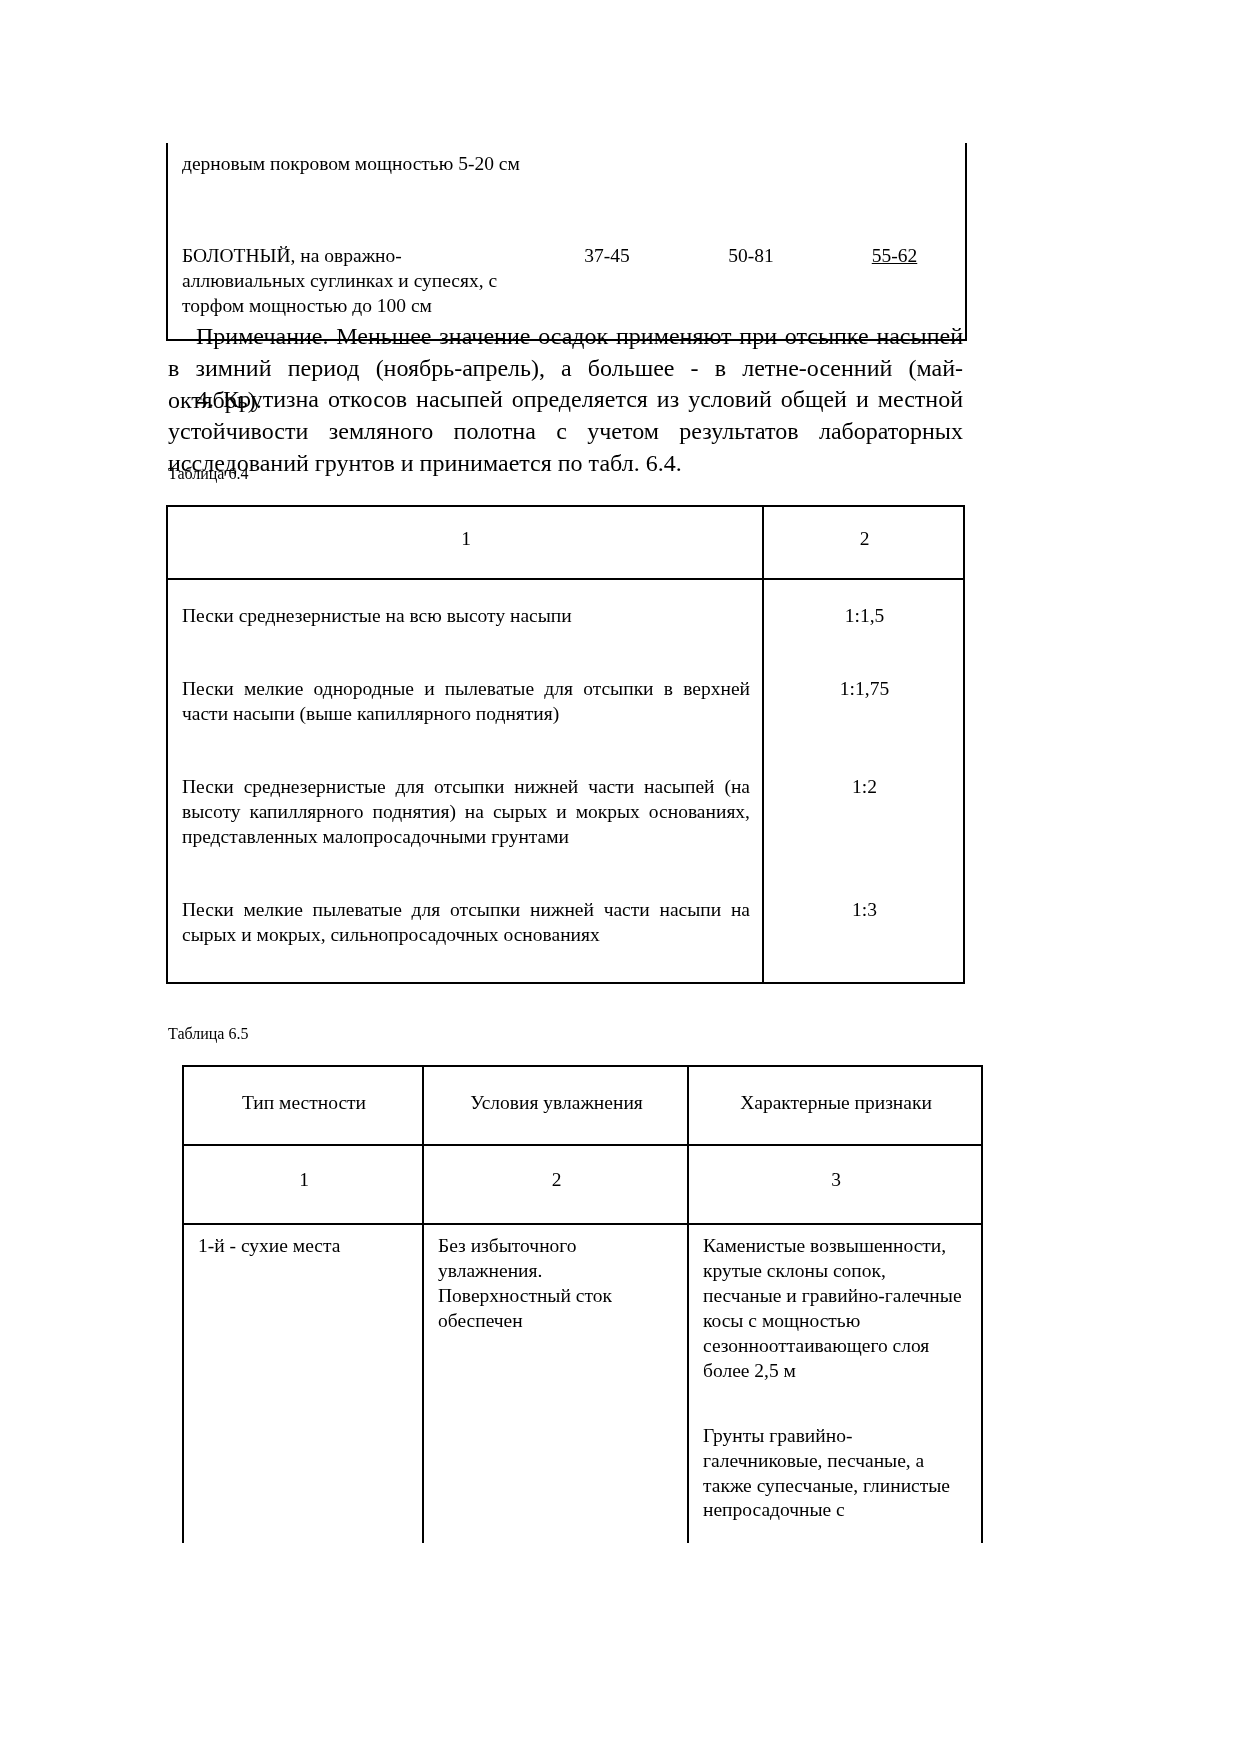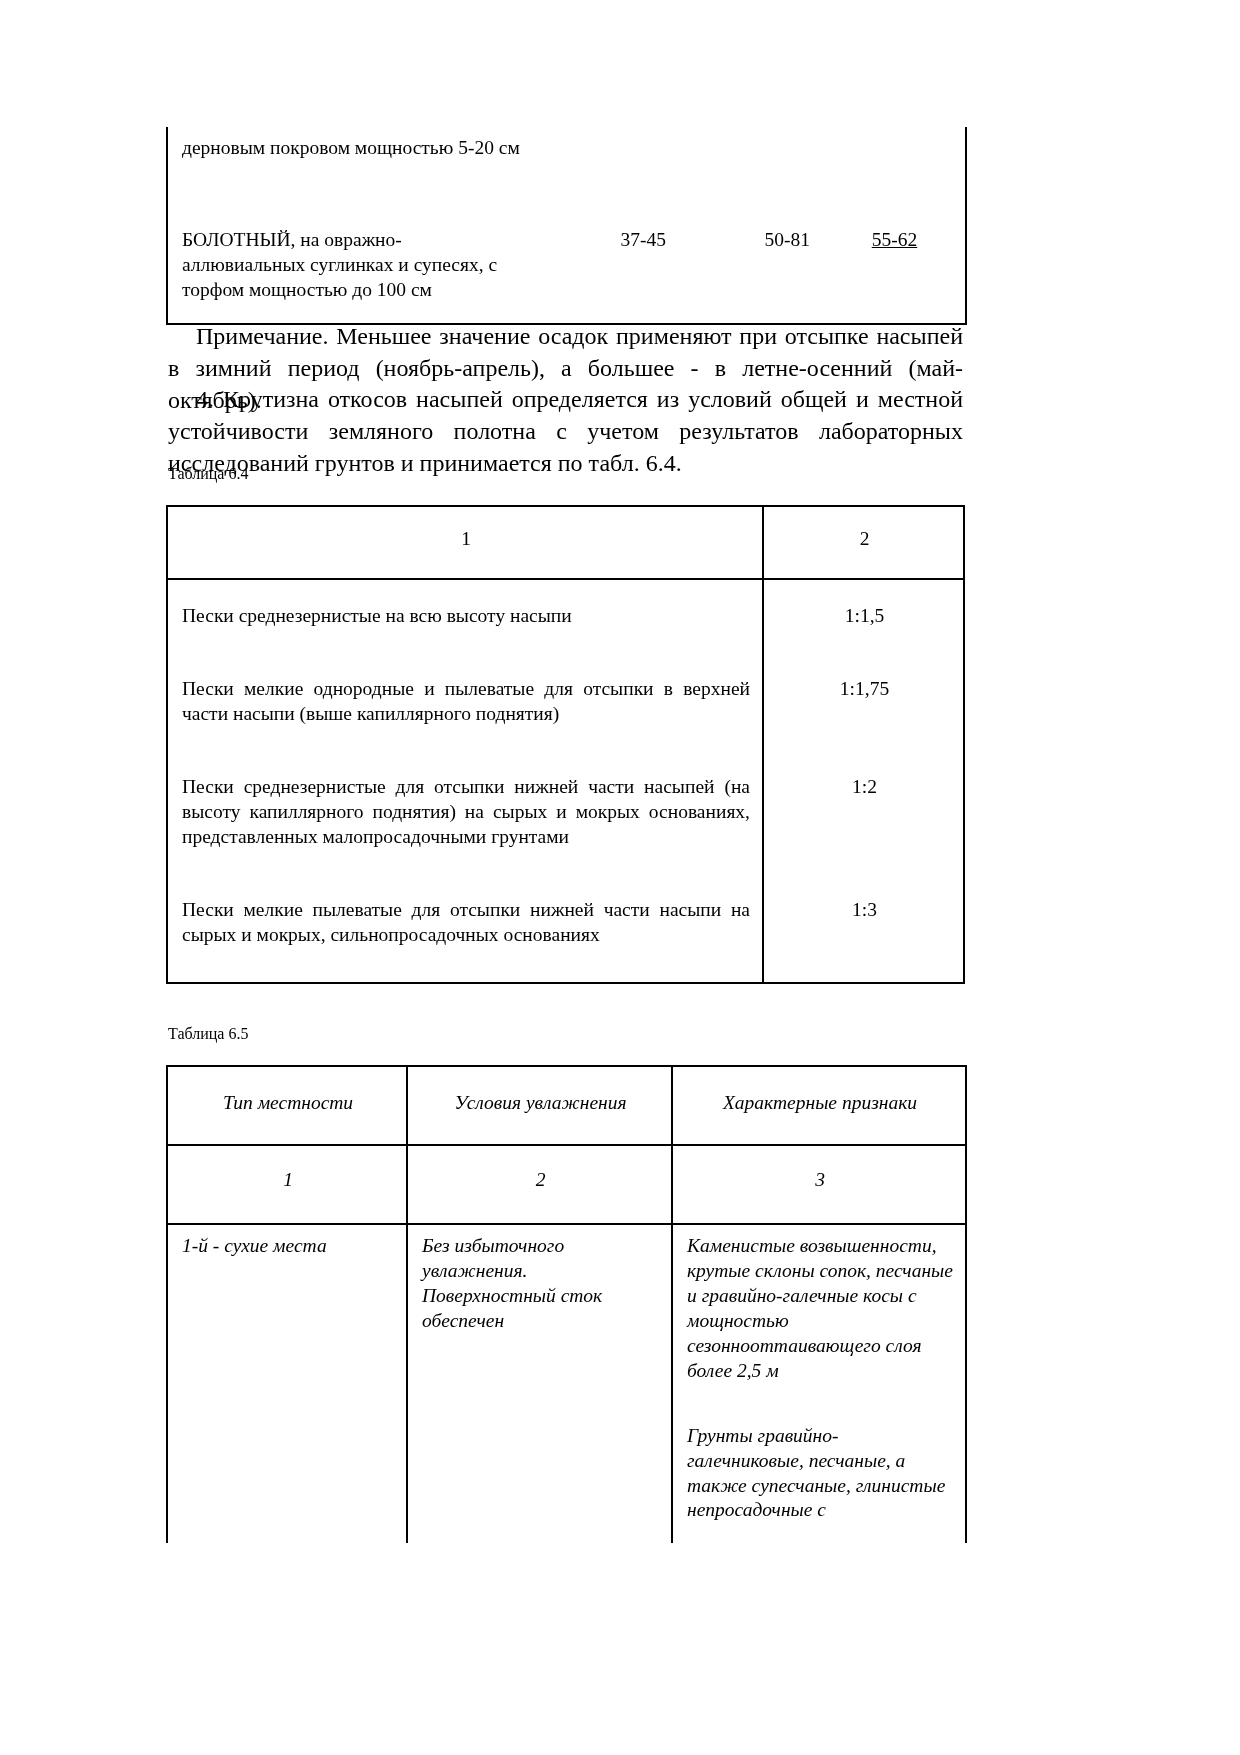--- a/index.html
+++ b/index.html
@@ -35,28 +35,28 @@
     padding: 0;
     vertical-align: top;
   }
   .cellpad {
     padding: 9px 12px 9px 14px;
   }
 
   
   #table-63-fragment {
     left: 166px;
-    top: 127px;
+    top: 143px;
     width: 797px;
   }
   #table-63-fragment td {
     border-top: none;
   }
   #table-63-fragment td.col-name { width: 366px; border-right: none; }
-  #table-63-fragment td.col-v { width: 144px; border-left: none; border-right: none; text-align: right; }
+  #table-63-fragment td.col-v { width: 144px; border-left: none; border-right: none; text-align: center; }
   #table-63-fragment td.col-vlast { width: 143px; border-left: none; text-align: center; text-decoration: underline; }
   .t63-row1 td { border-bottom: none; }
   .t63-row2 td { border-top: none; }
 
   
   .para {
     position: absolute;
     width: 795px;
     left: 168px;
     font-size: 24px;
@@ -88,24 +88,23 @@
   #table-64 .c2 { width: 199px; text-align: center; }
   #table-64 .hdr { text-align: center; }
   #table-64 .hdr .cellpad { padding-top: 22px; padding-bottom: 30px; }
   #table-64 .numrow .cellpad { padding-top: 20px; padding-bottom: 26px; }
   #table-64 .bodyrow .cellpad { padding-top: 24px; padding-bottom: 24px; }
   #table-64 .bodyrow .c1 .cellpad { text-align: justify; }
   #table-64 .bodyrow .c2 .cellpad { text-align: center; padding-top: 24px; }
 
   
   #table-65 {
-    left: 166px;
+    left: 182px;
     top: 1065px;
     width: 797px;
-    font-style: italic;
   }
   #table-65 .c1 { width: 238px; }
   #table-65 .c2 { width: 263px; }
   #table-65 .c3 { width: 292px; }
   #table-65 .hdr .cellpad { text-align: center; padding-top: 24px; padding-bottom: 28px; }
   #table-65 .numrow .cellpad { text-align: center; padding-top: 22px; padding-bottom: 30px; }
   #table-65 .bodyrow .cellpad { padding-bottom: 4px; }
   #table-65 .bodyrow td { border-bottom: none; }
   .blk { margin: 0 0 40px 0; }
   .blk:last-child { margin-bottom: 16px; }

